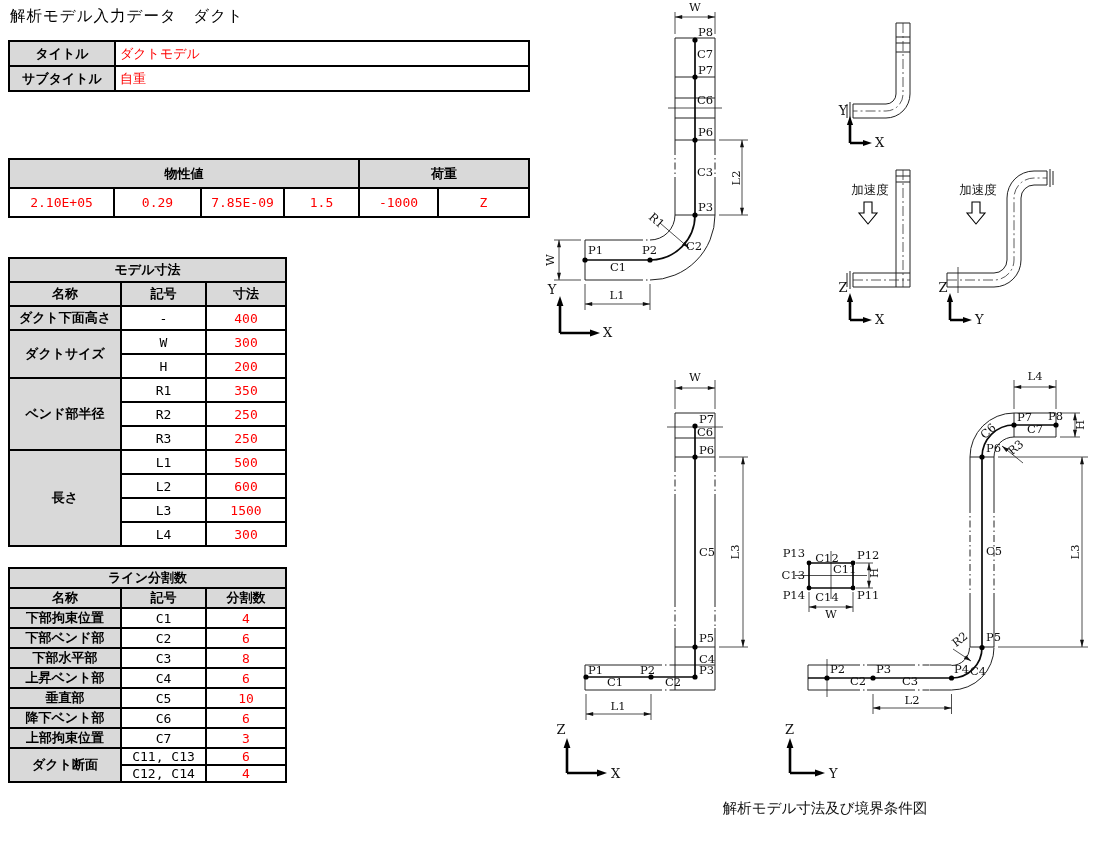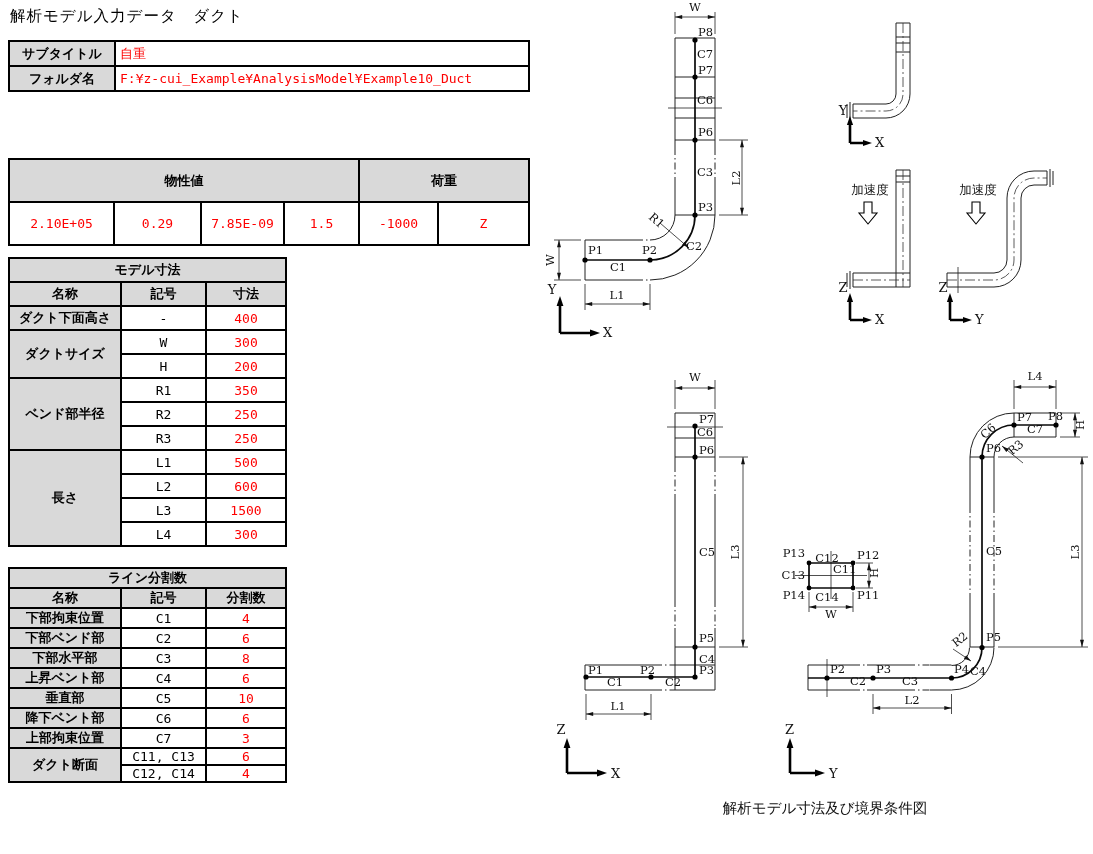--- a/index.html
+++ b/index.html
@@ -9,21 +9,21 @@
   .title{position:absolute;left:10px;top:6px;font-size:15.5px;font-weight:normal;letter-spacing:1px}
   table.xl{position:absolute;border-collapse:collapse;table-layout:fixed;background:#fff}
   .xl th,.xl td{border:2px solid #000;font-size:13px;padding:0 4px;white-space:nowrap;overflow:hidden;vertical-align:middle}
   .xl th{background:#d9d9d9;font-weight:bold;text-align:center}
   tr.tn th,tr.tn td{border-top:1px solid #000}
   .red{color:#fe0000}
   .num{text-align:center;font-family:"DejaVu Sans Mono","Liberation Mono",monospace;font-size:12.5px}
   .sym{text-align:center;font-family:"DejaVu Sans Mono","Liberation Mono",monospace;font-size:12.5px}
   .lft{text-align:left;font-family:"DejaVu Sans Mono","Liberation Mono",monospace;font-size:12.5px}
   .ctr{text-align:center;font-family:"DejaVu Sans Mono","Liberation Mono",monospace;font-size:12.5px}
-  #tbl-info tr{height:25px} #tbl-mat tr{height:43px} #tbl-dims tr{height:24px} #tbl-div tr{height:14px}
+  #tbl-info tr{height:25px} #tbl-mat tr{height:29px} #tbl-dims tr{height:24px} #tbl-div tr{height:14px}
   svg{position:absolute;overflow:visible}
   .sOl{stroke:#222;stroke-width:1;fill:none}
   .sCl{stroke:#0a0a0a;stroke-width:1.7;fill:none}
   .sTh{stroke:#222;stroke-width:.8;fill:none}
   .sDd{stroke:#222;stroke-width:1;stroke-dasharray:7 3 1.5 3;fill:none}
   .sCd{stroke:#333;stroke-width:.8;stroke-dasharray:10 3 2 3;fill:none}
   .dim{stroke:#222;stroke-width:.8;fill:none}
   .axl{stroke:#000;stroke-width:2.6;fill:none}
   .ah{fill:#000;stroke:none}
   .nd{fill:#000;stroke:none}
@@ -38,27 +38,27 @@
 <body>
 
 <div class="title">解析モデル入力データ　ダクト</div>
 
 <table class="xl" id="tbl-info" style="left:8px;top:40px;width:520px">
   <colgroup>
       <col style="width:106px">
       <col style="width:414px">
     </colgroup>
   <tbody>
+      <tr>
+    <th>タイトル</th>
+    <td class="red lft">ダクトモデル</td>
+      </tr>
   <tr>
     <th>サブタイトル</th>
     <td class="red lft">自重</td>
-      </tr>
-  <tr>
-    <th>フォルダ名</th>
-    <td class="red lft">F:¥z-cui_Example¥AnalysisModel¥Example10_Duct</td>
       </tr>
 </tbody>
   </table>
 
 <table class="xl" id="tbl-mat" style="left:8px;top:158px;width:520px">
   <colgroup>
       <col style="width:105px">
       <col style="width:87px">
       <col style="width:83px">
       <col style="width:75px">

